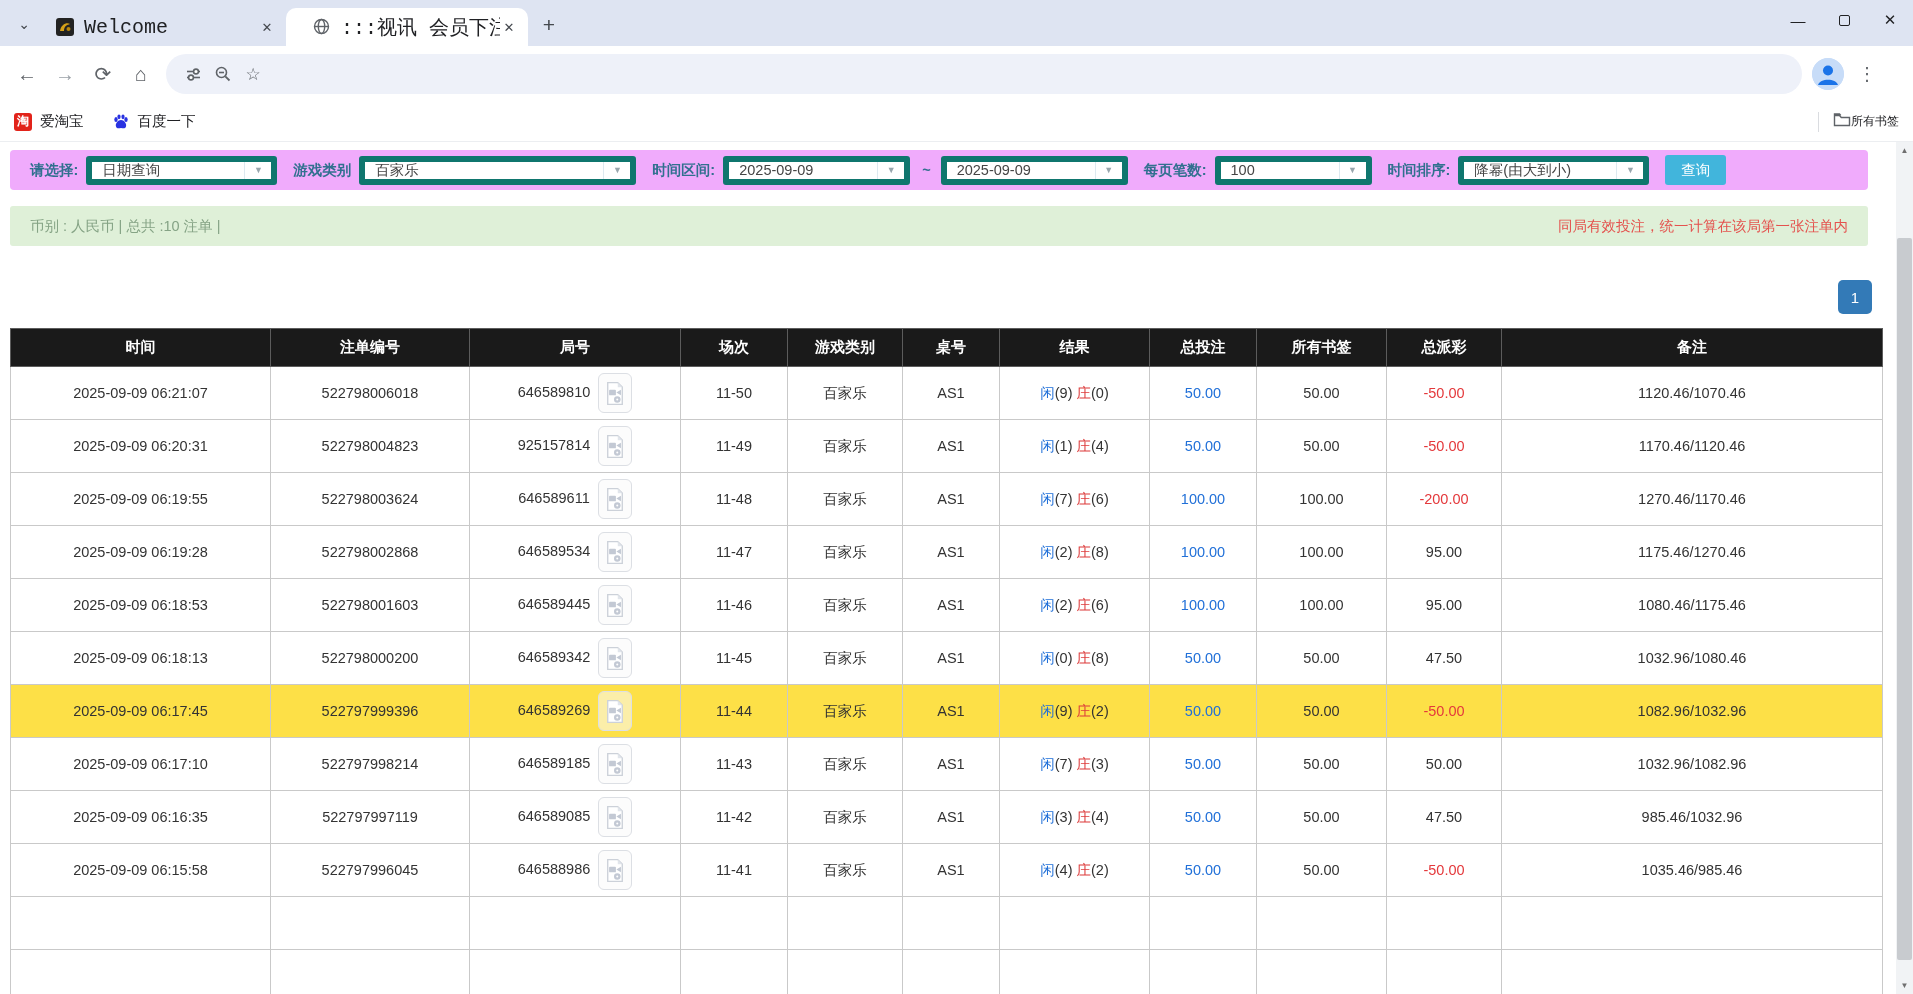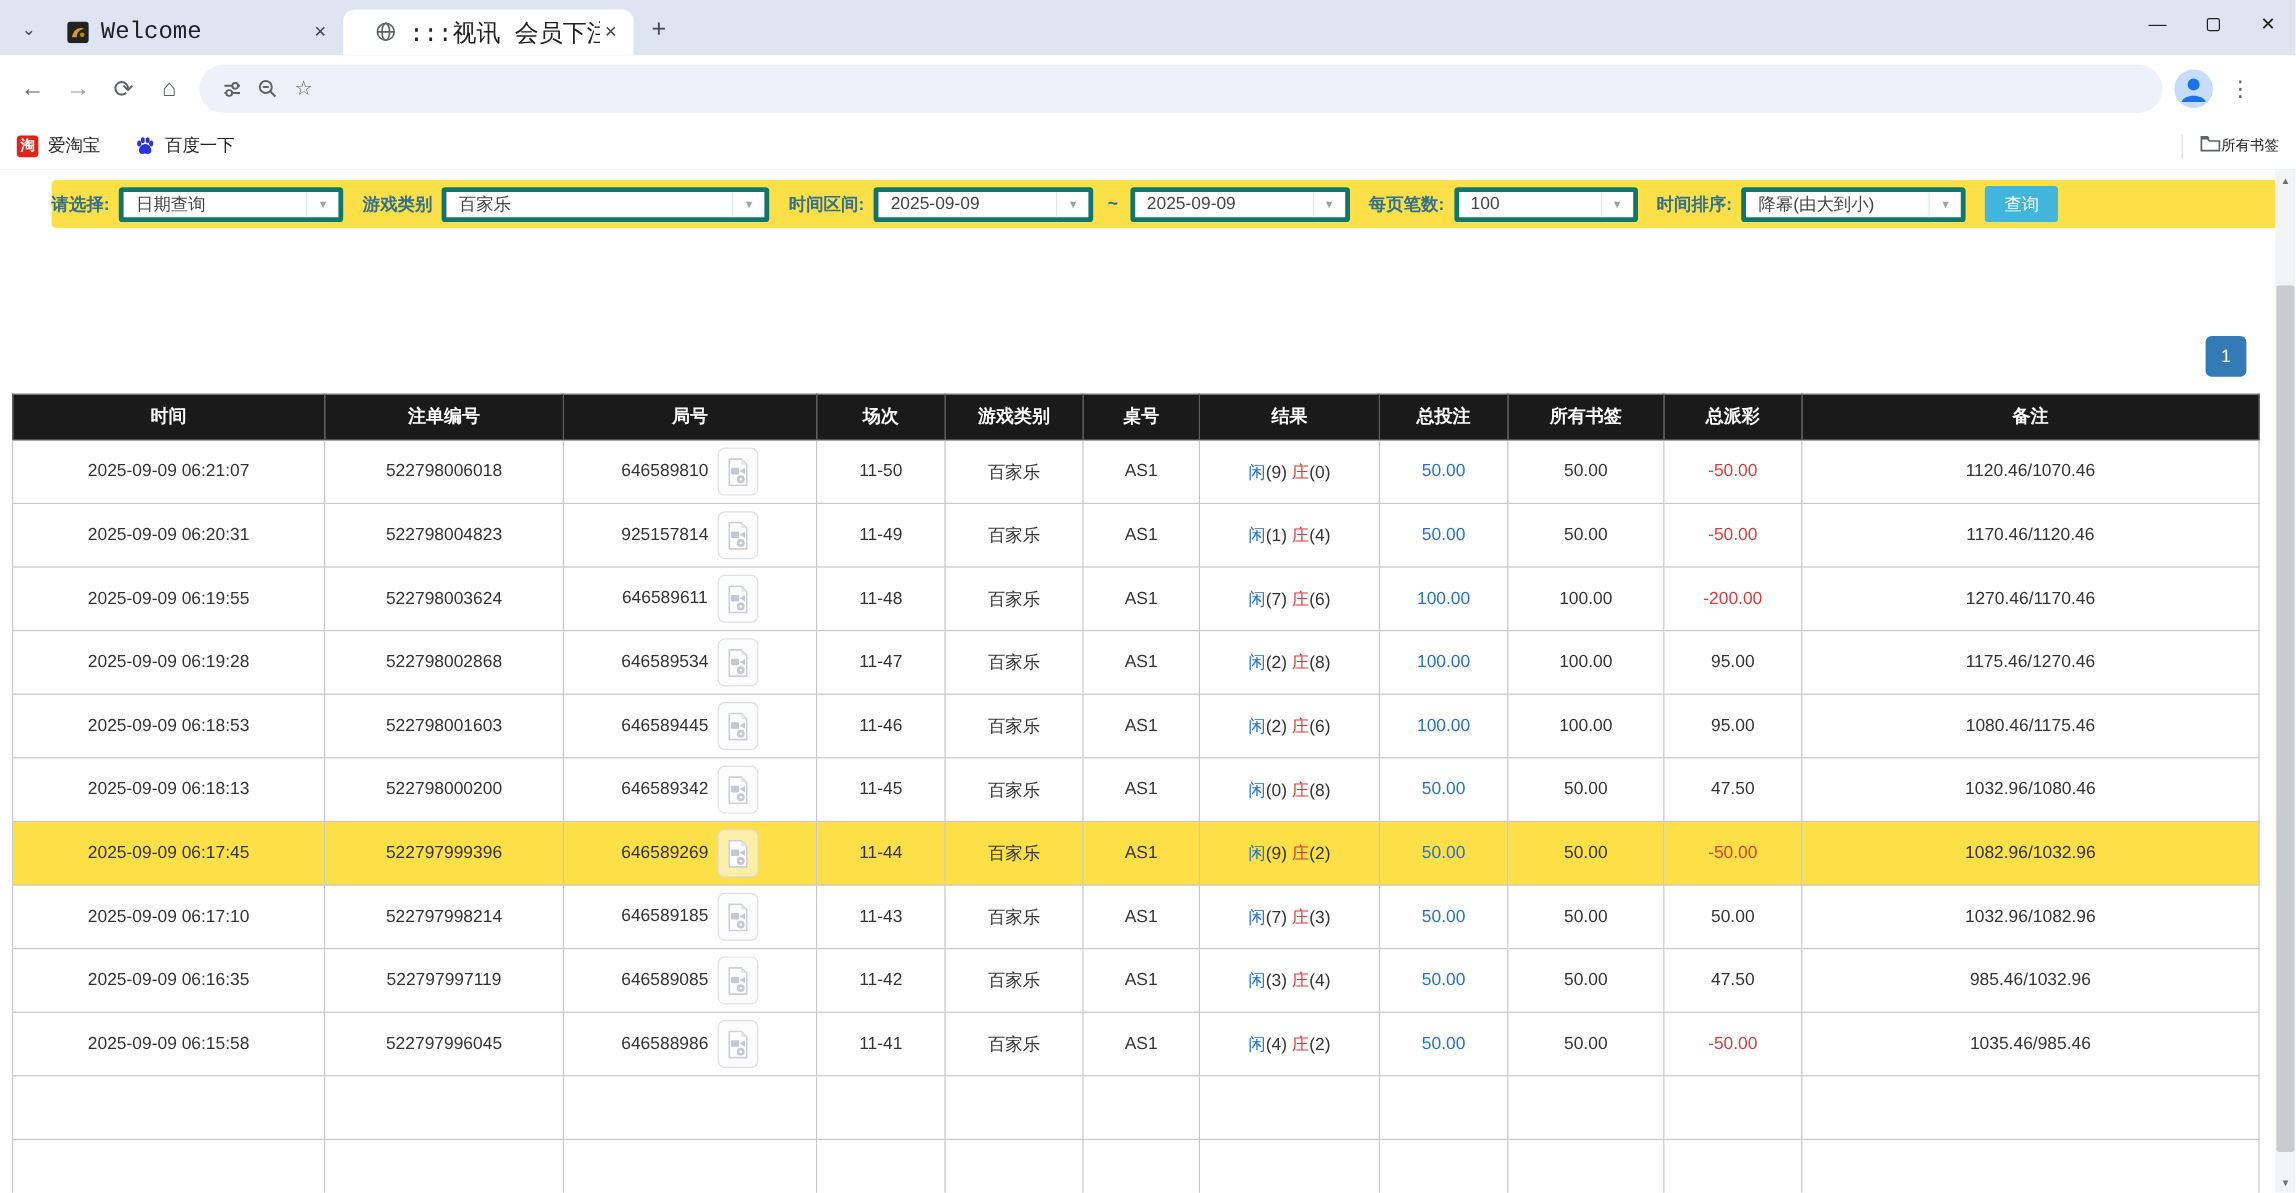--- a/index.html
+++ b/index.html
@@ -43,24 +43,24 @@
   .bm .ic { width:18px; height:18px; margin-right:8px; display:flex; align-items:center;
     justify-content:center; flex:0 0 auto; }
   .tao { width:18px; height:18px; background:#e2231a; color:#fff; border-radius:3px; font-size:12px;
     display:flex; align-items:center; justify-content:center; font-weight:bold; }
   .bm-right { margin-left:auto; display:flex; align-items:center; font-size:12px; color:#202124; }
   .bm-divider { width:1px; height:20px; background:#dadce0; margin-right:14px; }
 
   
   .content { position:relative; height:852px; background:#fff; }
 
-  .filterbar { position:absolute; left:10px; top:8px; width:1858px; height:40px; background:#fde047;
-    border-radius:4px; display:flex; align-items:center; font-size:14.5px;margin-left:33px; }
+  .filterbar { position:absolute; left:10px; top:8px; width:1858px; height:40px; background:#f0abfc;
+    border-radius:4px; display:flex; align-items:center; padding-left:20px; font-size:14.5px; }
   .flabel { color:#31708f; font-weight:bold; margin-right:8px; white-space:nowrap; }
-  .fselect { display:flex; height:29px; background:#fff; border:4px solid #0f766e; border-radius:3px;
+  .fselect { display:flex; height:29px; background:#fff; border:6px solid #0f766e; border-radius:3px;
     margin-right:16px; align-items:stretch; }
   .fselect .val { display:flex; align-items:center; padding:0 10px; color:#454545; }
   .fselect .arrow { width:27px; border-left:1px solid #dde9f0; display:flex; align-items:center;
     justify-content:center; color:#98a6ad; font-size:9px; }
   .tilde { color:#31708f; font-weight:bold; margin:0 10px 0 -4px; }
   .query-btn { background:#41b5dc; color:#fff; border:none; border-radius:3px; height:30px;
     padding:0 16px; font-size:14.5px; font-family:inherit; }
 
   .greenbar { position:absolute; left:10px; top:64px; width:1858px; height:40px; background:#dff0d8;
     border-radius:3px; display:flex; align-items:center; justify-content:space-between;
@@ -233,20 +233,24 @@
 
     <span class="flabel">时间排序:</span>
     <div class="fselect">
       <span class="val" style="width:152px">降幂(由大到小)</span>
       <span class="arrow">▼</span>
     </div>
 
     <button class="query-btn">查询</button>
   </div>
 
+  <div class="greenbar">
+    <span class="left">币别 : 人民币 | 总共 :10 注单 |</span>
+    <span class="right">同局有效投注，统一计算在该局第一张注单内</span>
+  </div>
 
   <div class="page-btn">1</div>
 
   <table class="bet">
     <colgroup>
       <col style="width:260px">
         <col style="width:199px">
         <col style="width:211px">
         <col style="width:107px">
       <col style="width:115px">

